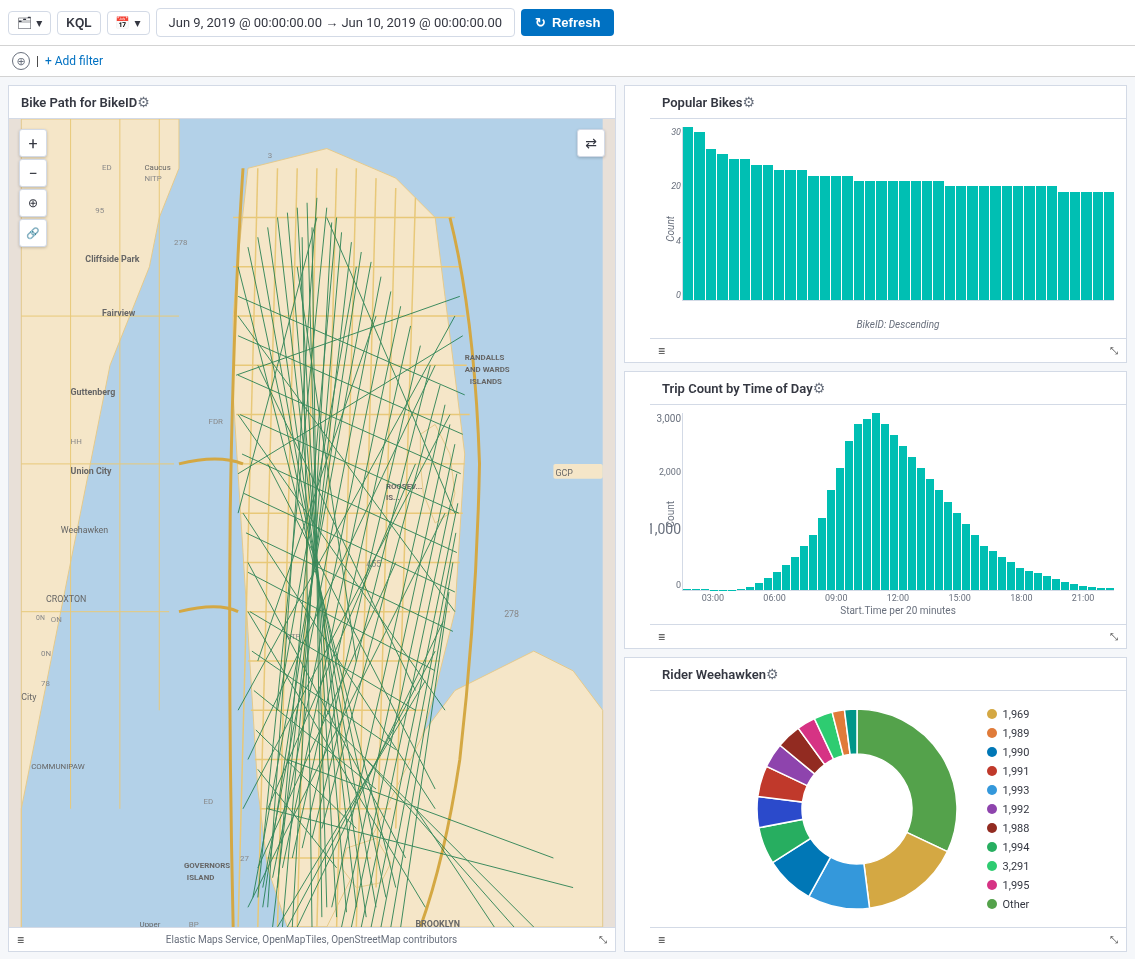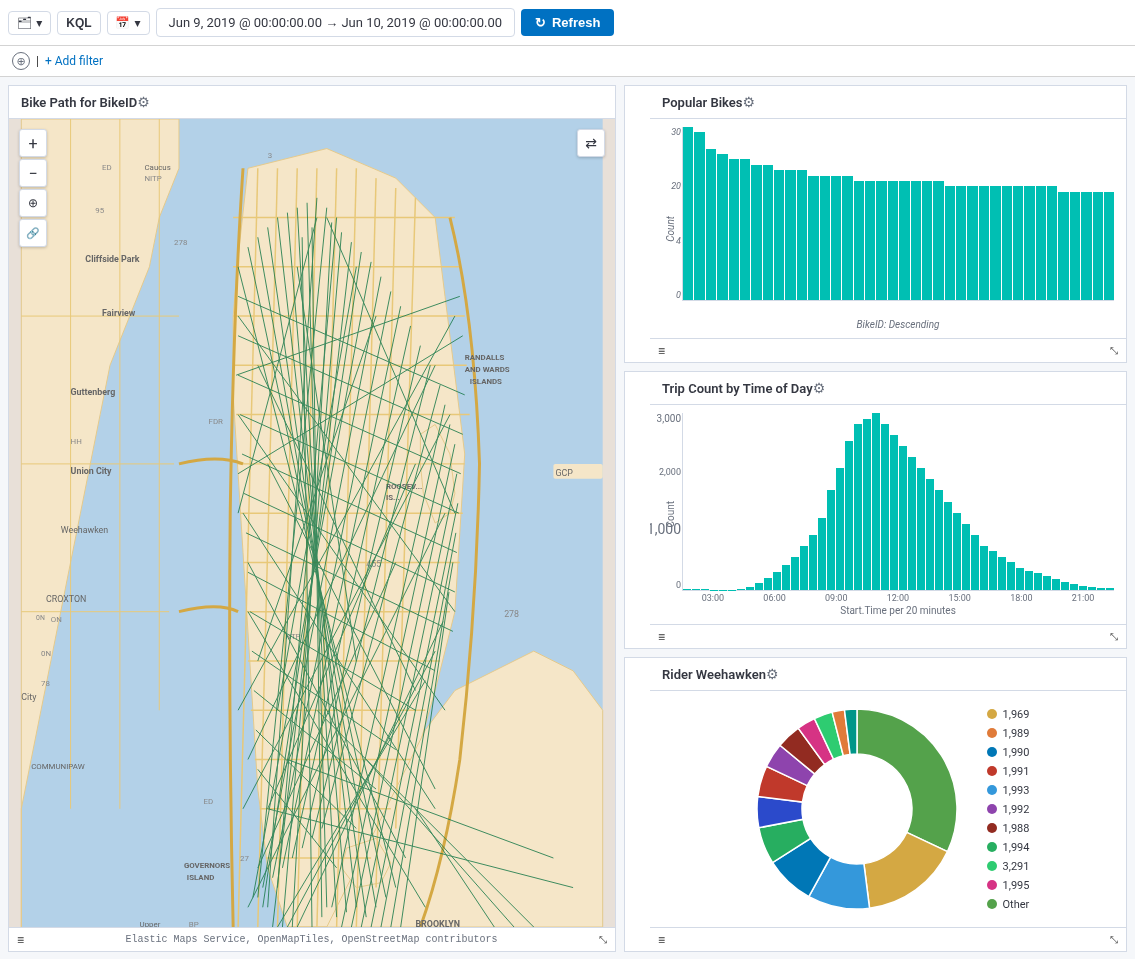--- a/index.html
+++ b/index.html
@@ -22,21 +22,21 @@
     
     .main-content { display: flex; height: calc(959px - 76px); }
     
     
     .map-panel { flex: 0 0 608px; border: 1px solid #d3dae6; background: #fff; margin: 8px 0 8px 8px; position: relative; display: flex; flex-direction: column; }
     .panel-header { display: flex; align-items: center; justify-content: flex-start; padding: 8px 12px; border-bottom: 1px solid #d3dae6; background: #fff; }
     .panel-title { font-size: 13px; font-weight: 600; color: #343741; }
     .gear-btn { background: none; border: none; cursor: pointer; color: #69707d; font-size: 14px; }
     .map-container { flex: 1; position: relative; overflow: hidden; background: #e8e0d8; }
     .map-footer { height: 24px; display: flex; align-items: center; justify-content: space-between; padding: 0 8px; border-top: 1px solid #d3dae6; background: #fff; }
-    .map-attribution { font-size: 10px; color: #69707d; font-family: Liberation Mono, monospace; }
+    .map-attribution { font-size: 10px; color: #69707d; }
     
     
     .map-svg { width: 100%; height: 100%; }
     
     
     .map-controls { position: absolute; left: 10px; top: 10px; display: flex; flex-direction: column; gap: 2px; }
     .map-control-btn { width: 28px; height: 28px; background: #fff; border: 1px solid #d3dae6; border-radius: 3px; display: flex; align-items: center; justify-content: center; cursor: pointer; font-size: 16px; color: #343741; box-shadow: 0 1px 3px rgba(0,0,0,0.2); }
     .map-toggle-btn { position: absolute; top: 10px; right: 10px; width: 28px; height: 28px; background: #fff; border: 1px solid #d3dae6; border-radius: 3px; display: flex; align-items: center; justify-content: center; cursor: pointer; font-size: 14px; color: #343741; box-shadow: 0 1px 3px rgba(0,0,0,0.2); }
     
     

